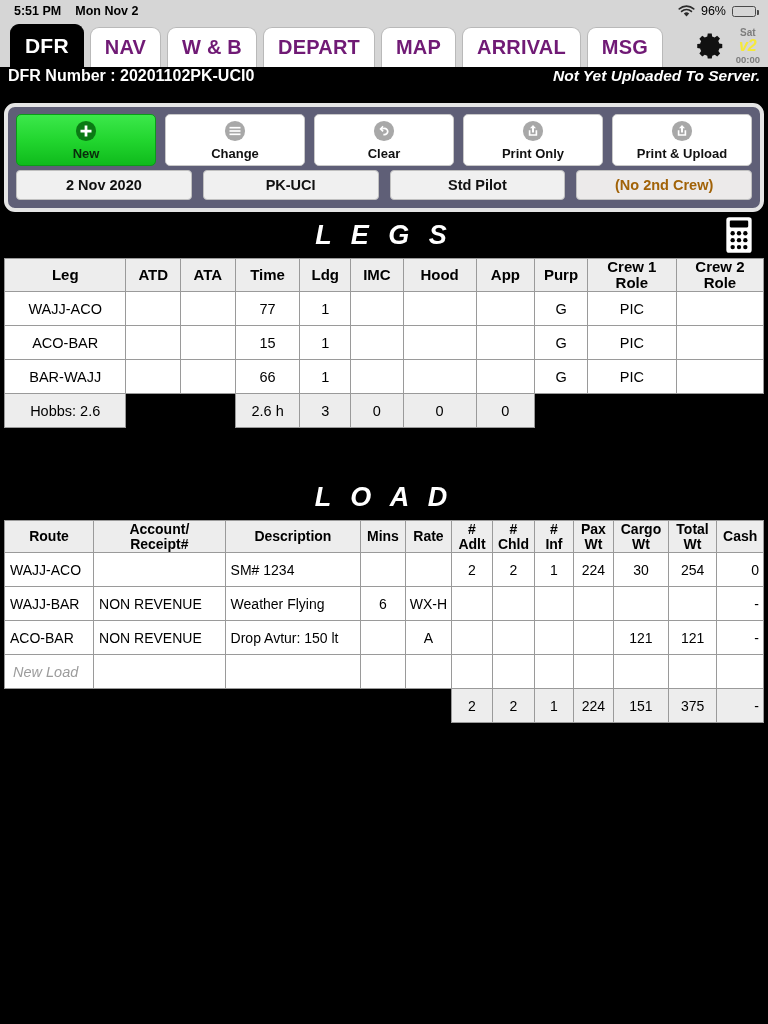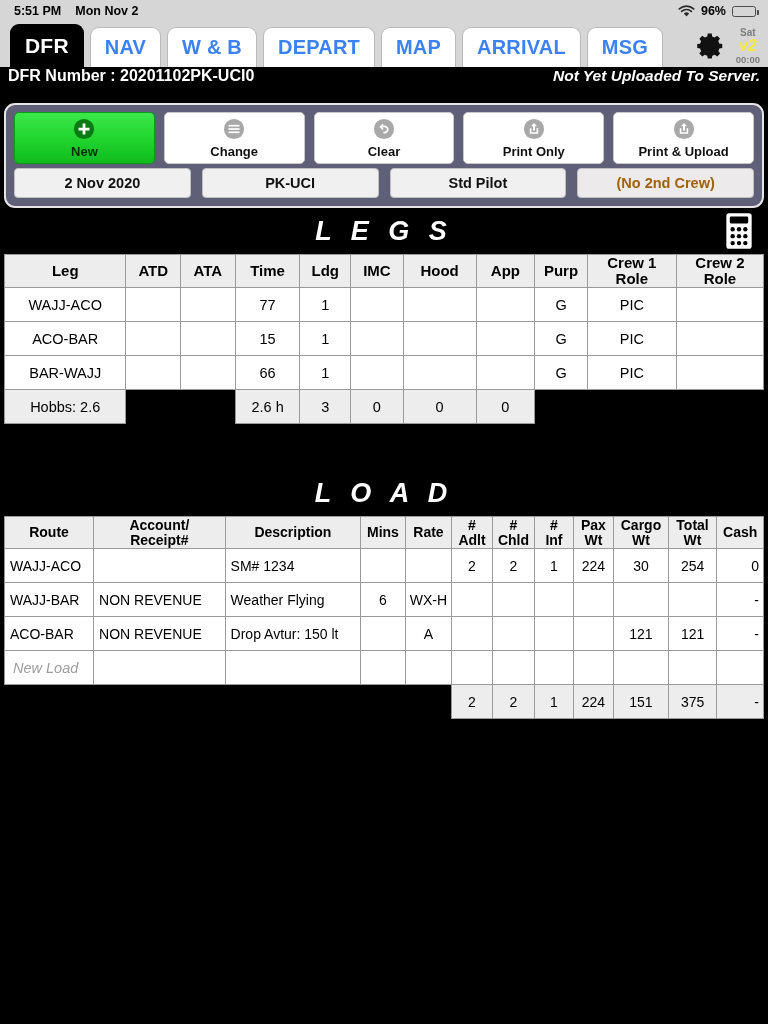--- a/index.html
+++ b/index.html
@@ -24,21 +24,21 @@
   .sb-time { margin-left: 6px; }
   .sb-date { margin-left: 14px; font-weight: bold; }
   .sb-right {
     margin-left: auto;
     display: flex;
     align-items: center;
     gap: 6px;
     margin-right: 4px;
   }
   .wifi-icon { display: block; }
-  .sb-batt-pct { font-size: 12.5px; font-weight: bold; }
+  .sb-batt-pct { font-size: 12.5px; font-weight: normal; }
   .batt {
     width: 24px; height: 11px;
     border: 1.3px solid #4a4a4a;
     border-radius: 2.5px;
     position: relative;
     padding: 1px;
   }
   .batt::after {
     content: "";
     position: absolute;
@@ -60,21 +60,21 @@
   }
   .tab {
     height: 40px;
     background: #fff;
     border-radius: 9px 9px 0 0;
     display: flex;
     align-items: center;
     justify-content: center;
     font-size: 20px;
     font-weight: bold;
-    color: #3b82f6;
+    color: #701a75;
     padding: 0 14px;
     margin-right: 6px;
     border: 1px solid #b9b9b9;
     border-bottom: none;
     letter-spacing: 0.2px;
   }
   .tab.active {
     background: #000;
     color: #fff;
     border-color: #000;
@@ -116,21 +116,21 @@
     margin-left: auto;
     font-size: 15.5px;
     font-weight: bold;
     font-style: italic;
   }
 
   
   .panel {
     margin: 2px 4px 0 4px;
     background: #5f5f77;
-    border: 2px solid #e5e5e5;
+    border: 4px solid #e5e5e5;
     border-radius: 11px;
     padding: 7px 8px 8px 8px;
   }
   .btnrow { display: flex; gap: 9px; }
   .abtn {
     flex: 1;
     height: 52px;
     background: #fff;
     border: 1px solid #c9c9c9;
     border-radius: 5px;

